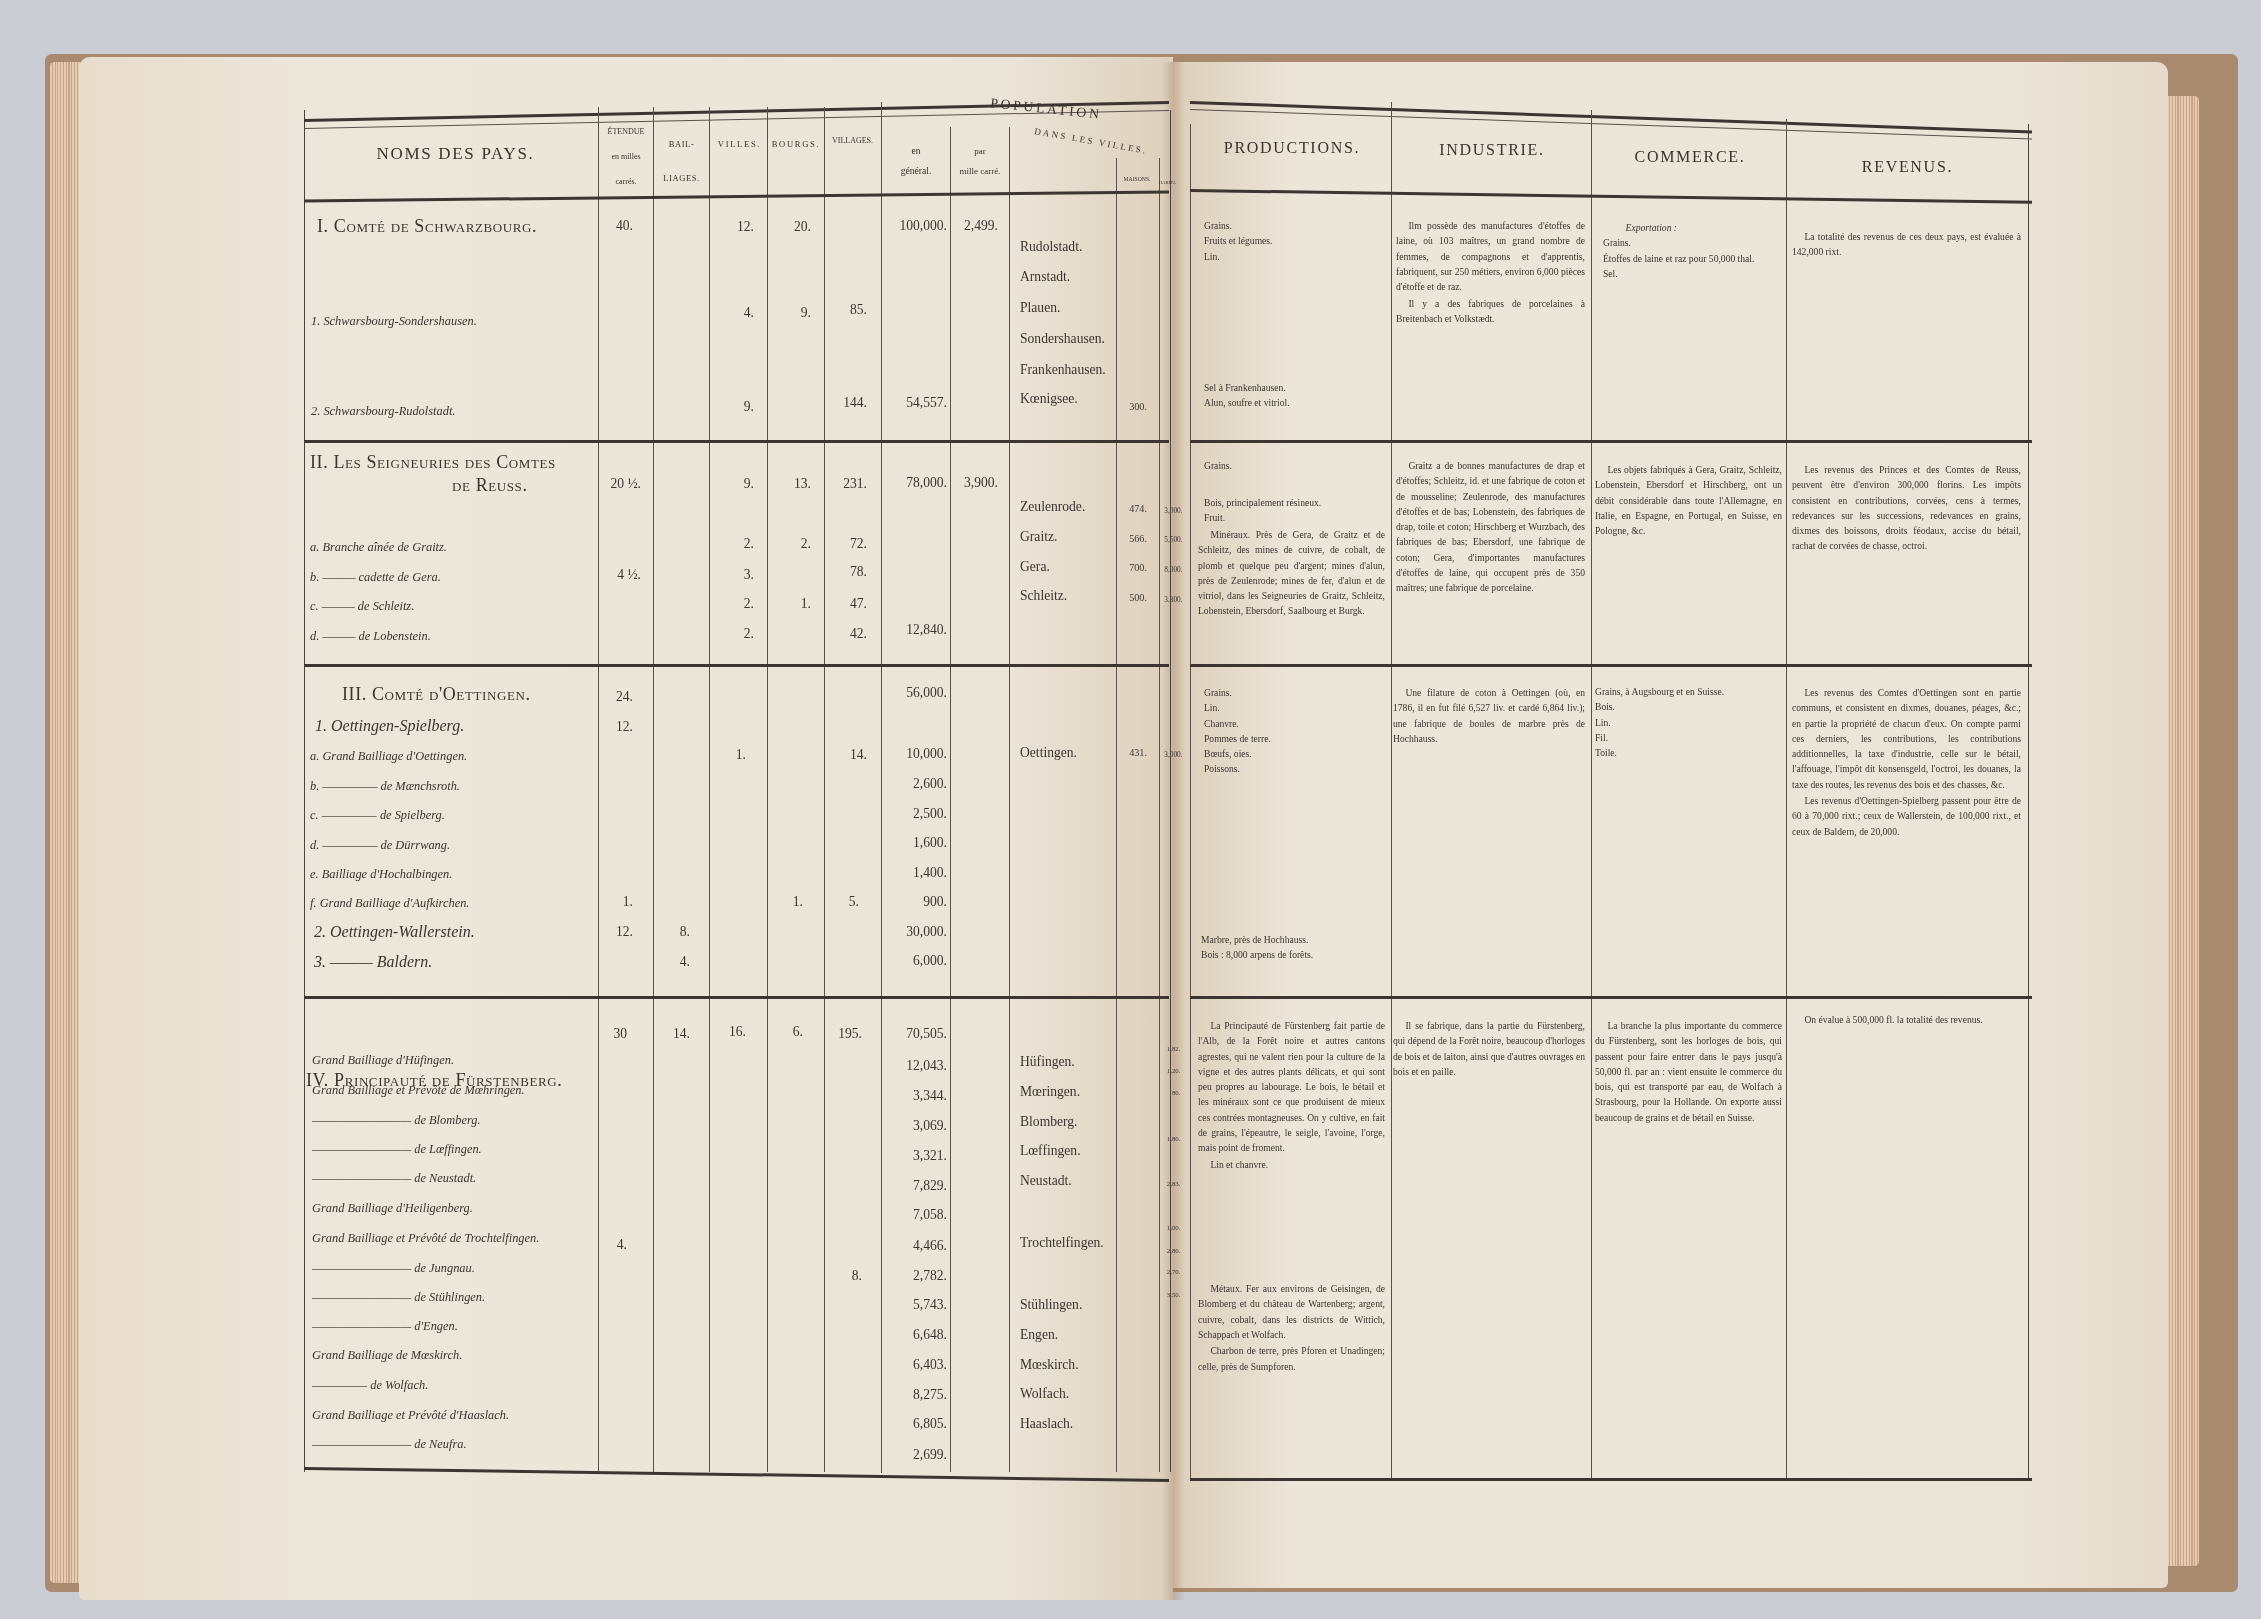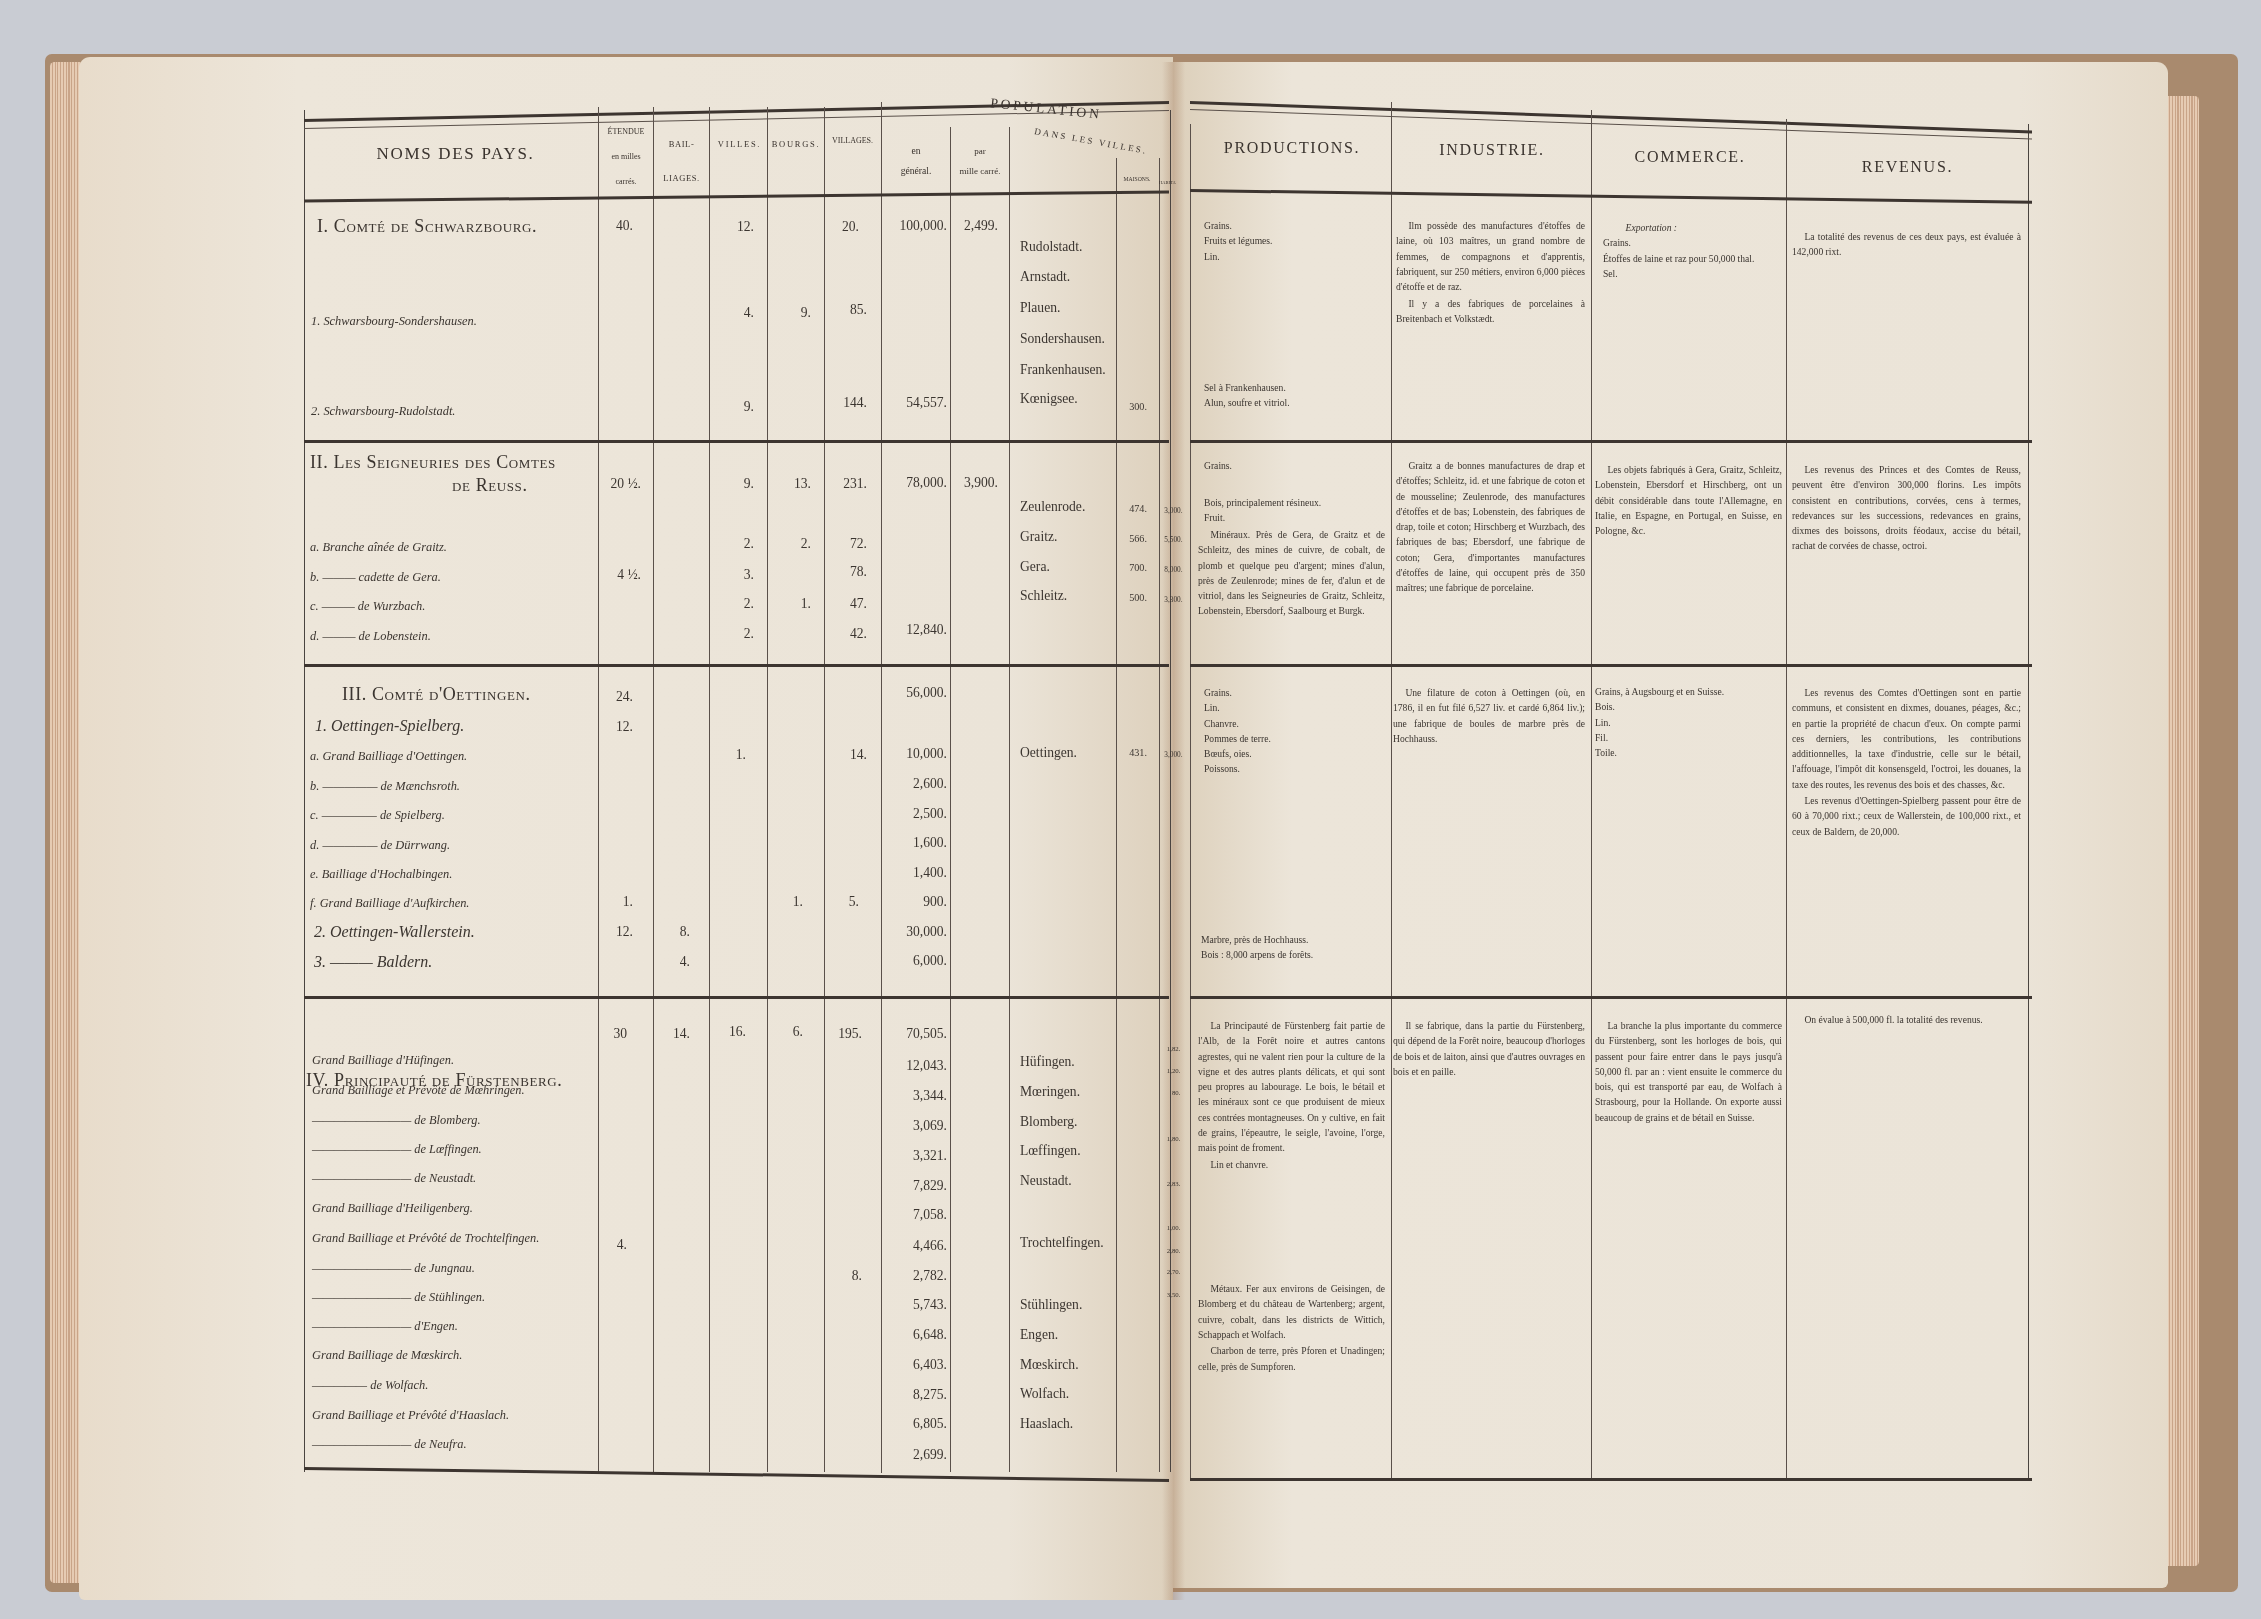--- a/index.html
+++ b/index.html
@@ -80,21 +80,21 @@
 <div class="rule-h" style="left:304px;top:195px;width:865px;transform:skewY(-0.6deg);"></div>
 
 <div class="rule-h" style="left:304px;top:440px;width:865px;"></div>
 <div class="rule-h" style="left:304px;top:664px;width:865px;"></div>
 <div class="rule-h" style="left:304px;top:996px;width:865px;"></div>
 <div class="rule-h" style="left:304px;top:1473px;width:865px;transform:skewY(0.8deg);"></div>
 
 <div class="sec-title" style="left:317px;top:216px;">I. Comté de Schwarzbourg.</div>
 <div class="num" style="left:599px;top:218px;width:34px;">40.</div>
 <div class="num" style="left:712px;top:219px;width:42px;">12.</div>
-<div class="num" style="left:769px;top:219px;width:42px;margin-left:48px;">20.</div>
+<div class="num" style="left:769px;top:219px;width:42px;">20.</div>
 <div class="num" style="left:882px;top:218px;width:65px;">100,000.</div>
 <div class="num" style="left:953px;top:218px;width:45px;">2,499.</div>
 <div class="sub" style="left:311px;top:314px;">1. Schwarsbourg-Sondershausen.</div>
 <div class="num" style="left:712px;top:305px;width:42px;">4.</div>
 <div class="num" style="left:769px;top:305px;width:42px;">9.</div>
 <div class="num" style="left:825px;top:302px;width:42px;">85.</div>
 <div class="sub" style="left:311px;top:404px;">2. Schwarsbourg-Rudolstadt.</div>
 <div class="num" style="left:712px;top:399px;width:42px;">9.</div>
 <div class="num" style="left:825px;top:395px;width:42px;">144.</div>
 <div class="num" style="left:882px;top:395px;width:65px;">54,557.</div>
@@ -115,21 +115,21 @@
 <div class="num" style="left:882px;top:475px;width:65px;">78,000.</div>
 <div class="num" style="left:953px;top:475px;width:45px;">3,900.</div>
 <div class="sub" style="left:310px;top:540px;">a. Branche aînée de Graitz.</div>
 <div class="num" style="left:712px;top:536px;width:42px;">2.</div>
 <div class="num" style="left:769px;top:536px;width:42px;">2.</div>
 <div class="num" style="left:825px;top:536px;width:42px;">72.</div>
 <div class="sub" style="left:310px;top:570px;">b. ——— cadette de Gera.</div>
 <div class="num" style="left:599px;top:567px;width:42px;">4 ½.</div>
 <div class="num" style="left:712px;top:567px;width:42px;">3.</div>
 <div class="num" style="left:825px;top:564px;width:42px;">78.</div>
-<div class="sub" style="left:310px;top:599px;">c. ——— de Wurzbach.</div>
+<div class="sub" style="left:310px;top:599px;">c. ——— de Schleitz.</div>
 <div class="num" style="left:712px;top:596px;width:42px;">2.</div>
 <div class="num" style="left:769px;top:596px;width:42px;">1.</div>
 <div class="num" style="left:825px;top:596px;width:42px;">47.</div>
 <div class="sub" style="left:310px;top:629px;">d. ——— de Lobenstein.</div>
 <div class="num" style="left:712px;top:626px;width:42px;">2.</div>
 <div class="num" style="left:825px;top:626px;width:42px;">42.</div>
 <div class="num" style="left:882px;top:622px;width:65px;">12,840.</div>
 <div class="town" style="left:1020px;top:499px;">Zeulenrode.</div>
 <div class="town" style="left:1020px;top:529px;">Graitz.</div>
 <div class="town" style="left:1020px;top:559px;">Gera.</div>

